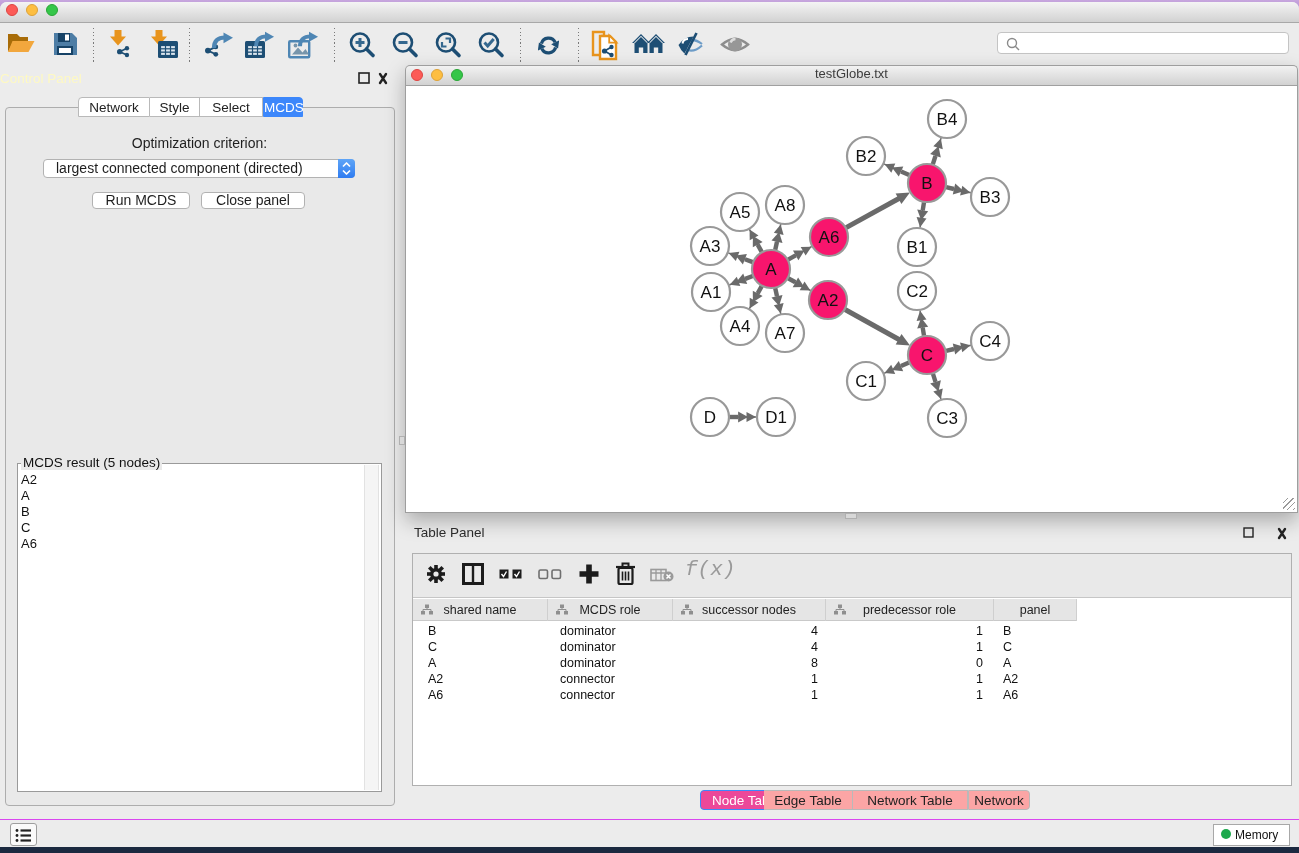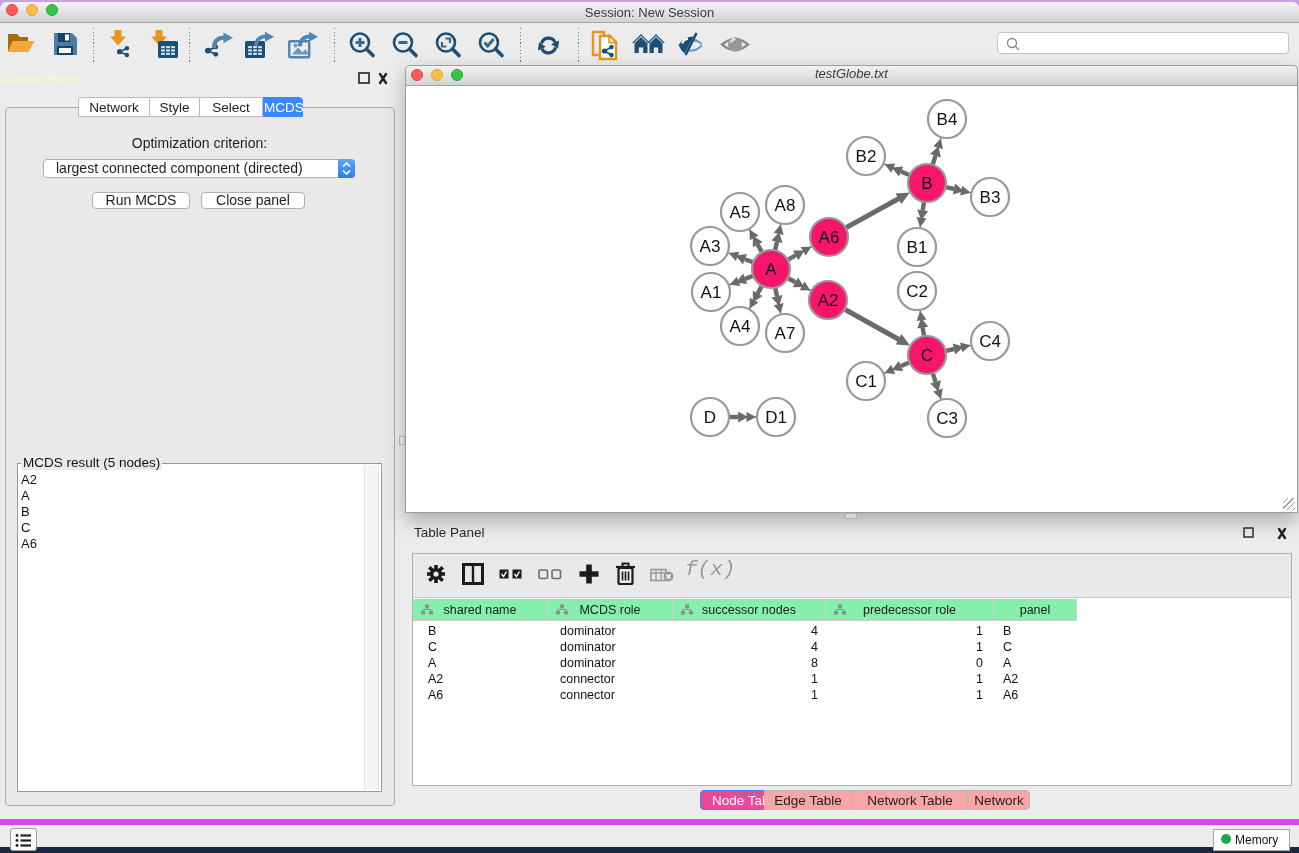--- a/index.html
+++ b/index.html
@@ -28,52 +28,51 @@
 #dropdown { position:absolute; left:43px; top:159px; width:312px; height:19px; background:#fff; border:1px solid #b2b2b2; border-radius:4px; font-size:14px; color:#1e1e1e; text-align:left; padding-left:12px; line-height:17px; }
 #dd-cap { position:absolute; right:-1px; top:-1px; width:17px; height:19px; background:linear-gradient(#5fa5f7,#2f7cf1); border-radius:0 4px 4px 0; }
 .btn { position:absolute; top:192px; height:17px; background:#fff; border:1px solid #b2b2b2; border-radius:4px; font-size:14px; color:#1e1e1e; text-align:center; line-height:15px; }
 #fieldset { position:absolute; left:17px; top:463px; width:365px; height:329px; border:1px solid #9a9a9a; background:#fff; }
 #fs-label { position:absolute; left:21px; top:455px; font-size:13.5px; color:#111; background:#e9e9e9; padding:0 2px; }
 #fs-list { position:absolute; left:21px; top:472px; font-size:13px; color:#111; line-height:16px; }
 #fs-scroll { position:absolute; right:2px; top:1px; width:15px; height:325px; background:#f5f5f5; border-left:1px solid #e2e2e2; border-right:1px solid #e2e2e2; }
 
 #netwin { position:absolute; left:405px; top:65px; width:893px; height:448px; box-shadow:0 8px 20px rgba(0,0,0,0.28); border-radius:5px 5px 0 0; }
 #net-titlebar { position:absolute; left:0; top:0; width:893px; height:21px; background:linear-gradient(#f2f2f2,#d2d2d2); border-radius:5px 5px 0 0; border:1px solid #9e9e9e; border-bottom:1px solid #a0a0a0; }
-#net-title { position:absolute; top:0; width:100%; text-align:center; font-size:13px; color:#3c3c3c;font-style:italic; }
+#net-title { position:absolute; top:0; width:100%; text-align:center; font-size:13px; color:#3c3c3c; }
 #net-body { position:absolute; left:0; top:21px; width:893px; height:427px; background:#fff; border:1px solid #9e9e9e; border-top:none; }
 #net-grip { position:absolute; right:2px; bottom:2px; width:12px; height:12px;
   background:repeating-linear-gradient(135deg, transparent 0 3px, #9a9a9a 3px 4px); }
 #split-l { position:absolute; left:399px; top:436px; width:6px; height:9px; background:#d8d8d8; border:1px solid #b0b0b0; }
 #split-b { position:absolute; left:845px; top:513px; width:12px; height:6px; background:#d8d8d8; border:1px solid #b0b0b0; }
 
 #tp-title { position:absolute; left:414px; top:525px; font-size:13.5px; color:#2b2b2b; }
 #tp-panel { position:absolute; left:412px; top:553px; width:880px; height:233px; background:#fff; border:1px solid #b0b0b0; }
 #tp-toolbar { position:absolute; left:0; top:0; width:878px; height:44px; background:#e9e9e9; border-bottom:1px solid #c6c6c6; }
-#tp-header { position:absolute; left:0; top:45px; width:664px; height:22px; background:#86efac; border-bottom:1px solid #c9c9c9; font-size:12.5px; color:#222; }
+#tp-header { position:absolute; left:0; top:45px; width:664px; height:22px; background:#e5e5e5; border-bottom:1px solid #c9c9c9; font-size:12.5px; color:#222; }
 .th { position:absolute; top:0; height:22px; border-right:1px solid #cfcfcf; text-align:center; line-height:22px; }
 .hicon { position:absolute; top:5px; width:12px; height:11px; }
 .trow { position:absolute; font-size:12.5px; color:#111; height:16px; line-height:16px; }
 
 .btab { position:absolute; top:790px; height:20px; border:1px solid #b9b9b9; background:#fca5a5; color:#222; font-size:13.5px; text-align:center; line-height:19px; }
 .btab.sel { background:#ec4899; color:#fff; border-color:#3c87fb;margin-left:28px; }
 
-#statusbar { position:absolute; left:0; top:819px; width:1299px; height:28px; background:#ececec; border-top:6px solid #d946ef; }
+#statusbar { position:absolute; left:0; top:819px; width:1299px; height:28px; background:#ececec; border-top:1px solid #d946ef; }
 #sb-btn { position:absolute; left:10px; top:3px; width:27px; height:23px; background:#fafafa; border:1px solid #9e9e9e; border-radius:3px; }
 #sb-mem { position:absolute; right:9px; top:4px; width:77px; height:22px; background:#fff; border:1px solid #a8a8a8; font-size:12px; color:#111; line-height:20px; }
 #sb-mem .dot { display:inline-block; width:10px; height:10px; border-radius:50%; background:#1ba94c; margin:0 4px 0 7px; }
 </style>
 </head>
 <body>
 <div id="desktop-top"></div>
 <div id="app"></div>
 <div id="titlebar">
   <div class="tl t-red"></div>
     <div class="tl t-yel"></div>
     <div class="tl t-grn"></div>
-  <div id="title-text">Session: New Session</div>
 </div>
 <div id="toolbar">
   <div class="tsep" style="left:93px"></div>
   <div class="tsep" style="left:189px"></div>
   <div class="tsep" style="left:334px"></div>
   <div class="tsep" style="left:520px"></div>
   <div class="tsep" style="left:578px"></div>
   <div id="toolbar-icons">
       <svg class="ticon" style="left:6px;top:7px" width="30" height="26" viewBox="0 0 30 26">
         <path d="M2 3 h9 l3 3 h8 v5 h-20 z" fill="#a86c08"></path>

